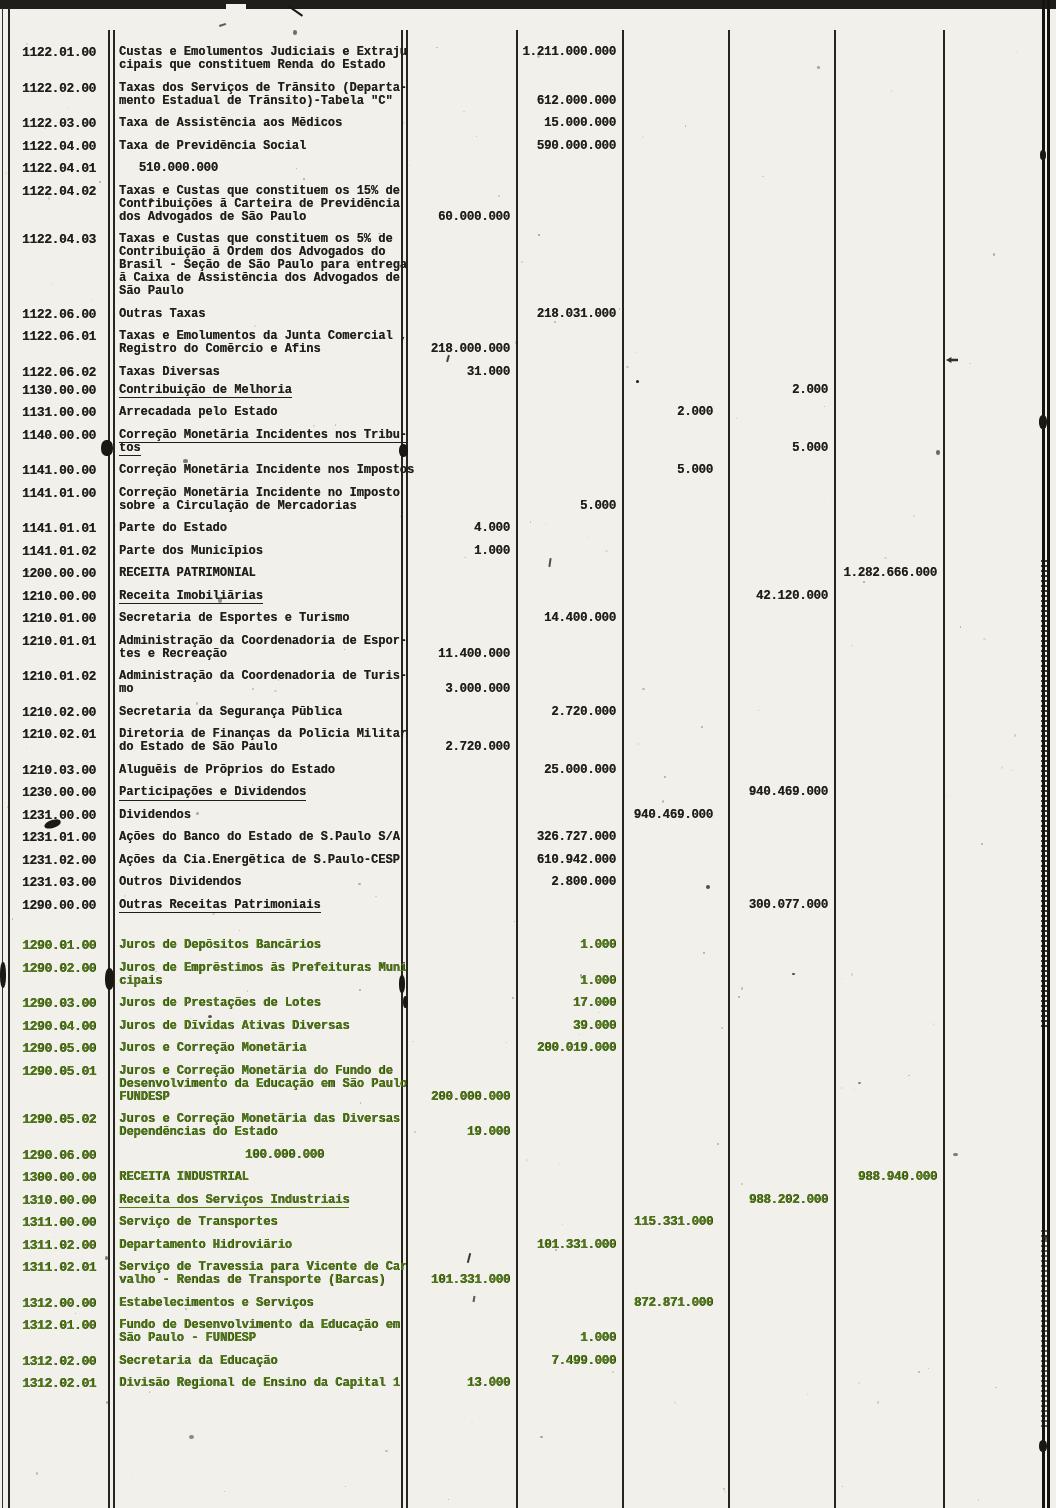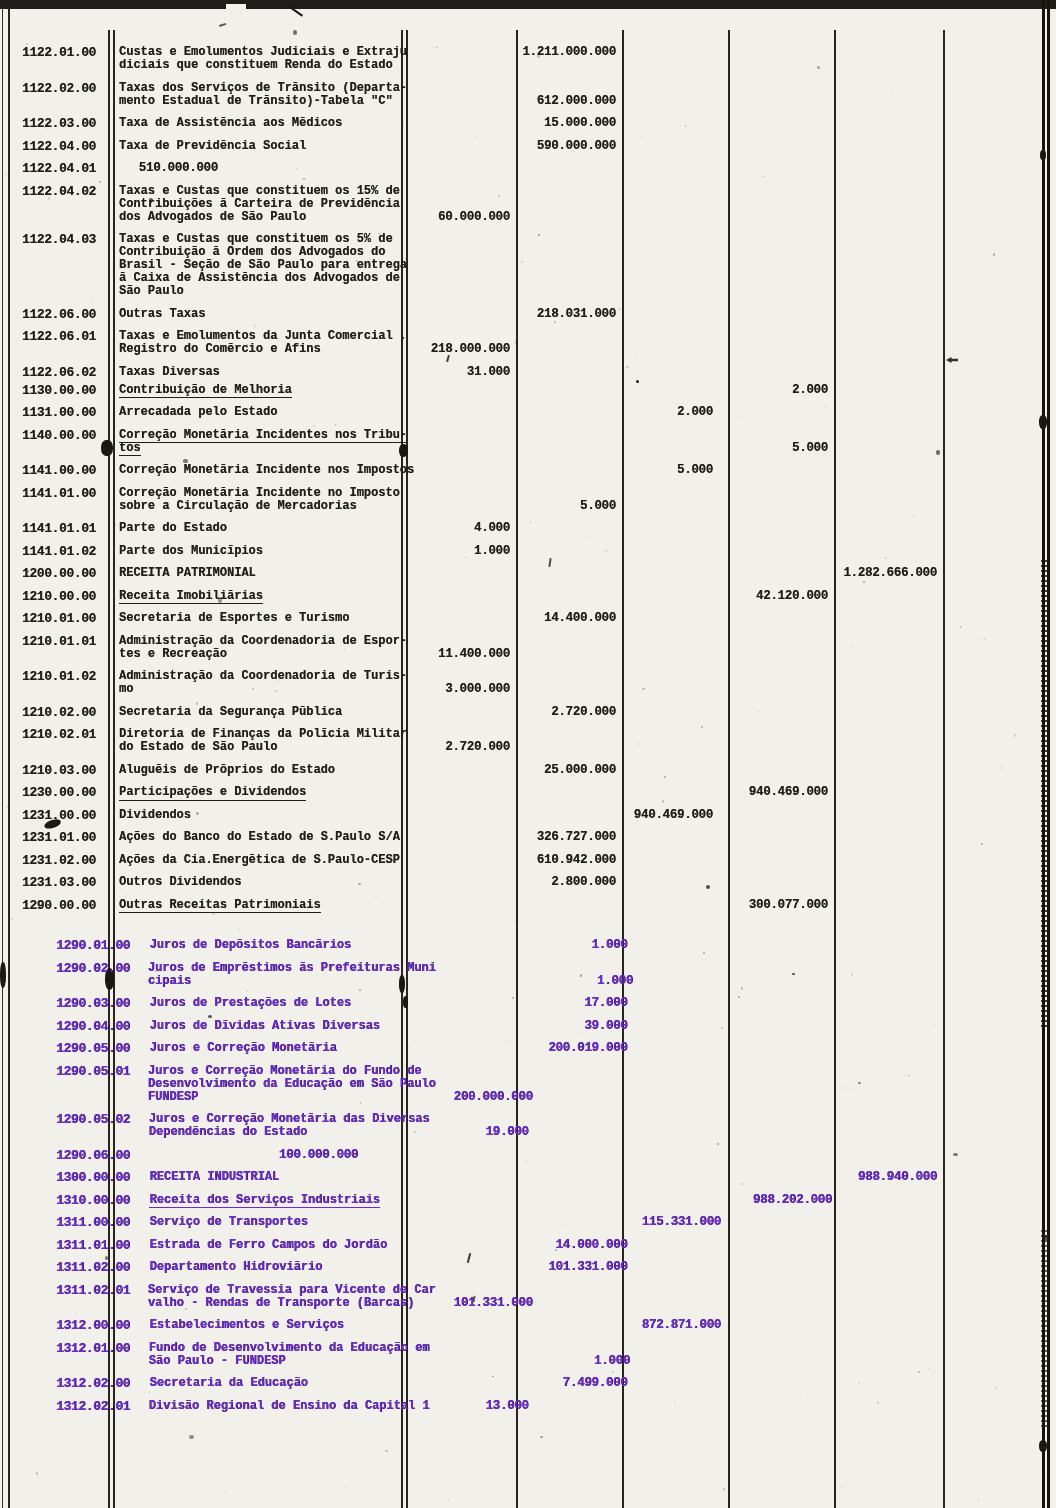--- a/index.html
+++ b/index.html
@@ -31,21 +31,21 @@
   .hatch-a{top:560px;height:470px;}
   .hatch-b{top:1230px;height:200px;opacity:.8;}
 
   
   .blob{position:absolute;background:#1b1813;border-radius:45%;}
 
   
   .rows{position:absolute;left:0;top:46px;width:943px;
         text-shadow:0.2px 0.2px 0.35px rgba(32,28,24,.7);}
   .row{display:flex;align-items:stretch;margin-bottom:9.5px;}
-  .row.heavy{color:#6d28d9;text-shadow:0.45px 0 0.5px rgba(22,19,16,.95);margin-left:34px;}
+  .row.heavy{color:#4d7c0f;text-shadow:0.45px 0 0.5px rgba(22,19,16,.95);}
   .c-code{width:114px;box-sizing:border-box;padding-left:22px;font-size:13px;line-height:13px;
           letter-spacing:-0.4px;white-space:nowrap;font-weight:700;}
   .c-desc{width:292px;box-sizing:border-box;padding-left:5px;font-size:12px;font-weight:700;}
   .dline{height:13px;line-height:13px;white-space:nowrap;}
   .u{border-bottom:1.8px solid currentColor;padding-bottom:0.5px;}
   .c-val{box-sizing:border-box;display:flex;flex-direction:column;justify-content:flex-end;
          text-align:right;font-size:12.5px;font-weight:700;letter-spacing:-0.3px;}
   .c-val.vt{justify-content:flex-start;}
   .c-val span{line-height:13px;white-space:nowrap;}
   .v1{width:110px;padding-right:6px;}
@@ -110,21 +110,21 @@
   <div class="mark m-tick1"></div>
   <div class="mark m-tick2"></div>
   <div class="mark m-tick3"></div>
   <div class="mark m-tick4"></div>
 
   <div id="rows" class="rows">
       <div class="row">
         <div class="c-code">1122.01.00</div>
         <div class="c-desc">
           <div class="dline"><span>Custas e Emolumentos Judiciais e Extraju</span></div>
-          <div class="dline"><span>diciais que constituem Renda do Estado</span></div>
+          <div class="dline"><span>cipais que constituem Renda do Estado</span></div>
         </div>
         <div class="c-val v1 vt"></div>
         <div class="c-val v2 vt">
           <span>1.211.000.000</span>
         </div>
         <div class="c-val v3 vt"></div>
         <div class="c-val v4 vt"></div>
         <div class="c-val v5 vt"></div>
       </div>
       <div class="row">
@@ -658,33 +658,20 @@
       <div class="row heavy">
         <div class="c-code">1311.00.00</div>
         <div class="c-desc">
           <div class="dline"><span>Serviço de Transportes</span></div>
         </div>
         <div class="c-val v1"></div>
         <div class="c-val v2"></div>
         <div class="c-val v3">
           <span>115.331.000</span>
         </div>
-        <div class="c-val v4"></div>
-        <div class="c-val v5"></div>
-      </div>
-      <div class="row heavy">
-        <div class="c-code">1311.01.00</div>
-        <div class="c-desc">
-          <div class="dline"><span>Estrada de Ferro Campos do Jordão</span></div>
-        </div>
-        <div class="c-val v1"></div>
-        <div class="c-val v2">
-          <span>14.000.000</span>
-        </div>
-        <div class="c-val v3"></div>
         <div class="c-val v4"></div>
         <div class="c-val v5"></div>
       </div>
       <div class="row heavy">
         <div class="c-code">1311.02.00</div>
         <div class="c-desc">
           <div class="dline"><span>Departamento Hidroviārio</span></div>
         </div>
         <div class="c-val v1"></div>
         <div class="c-val v2">

